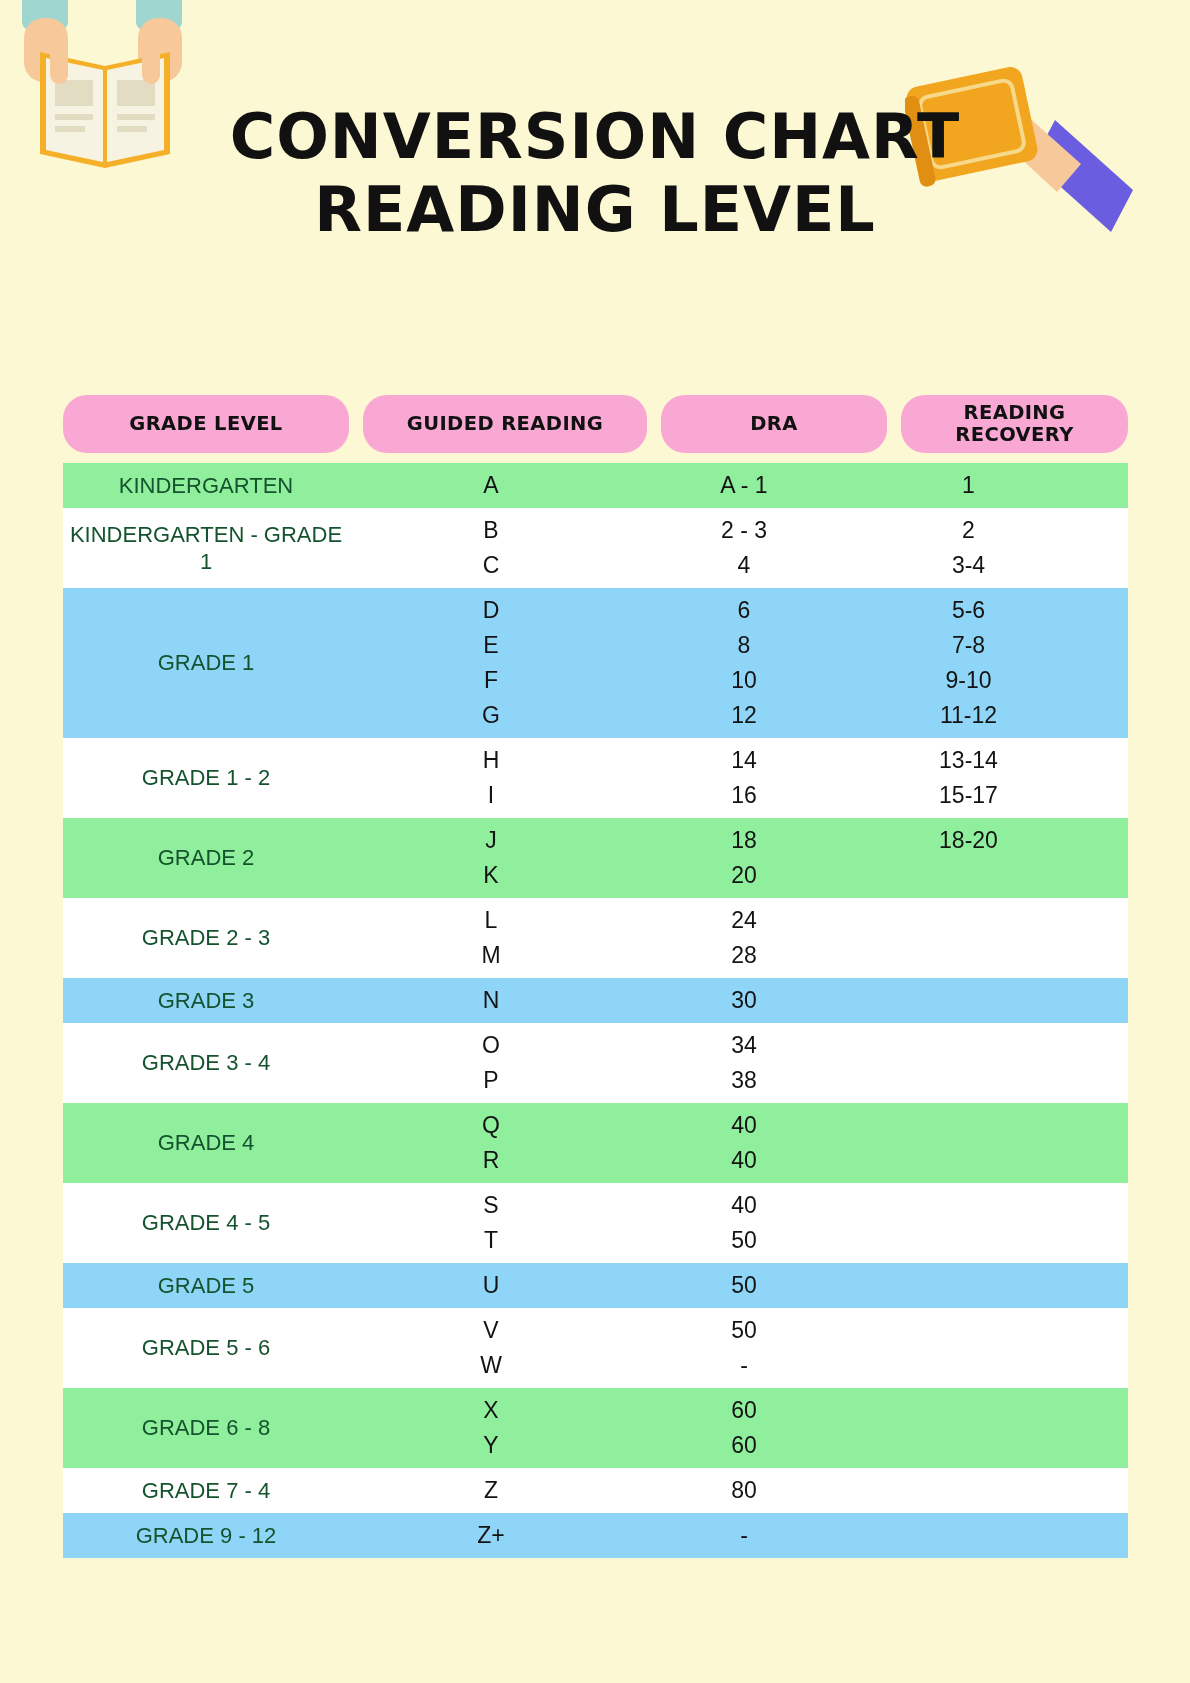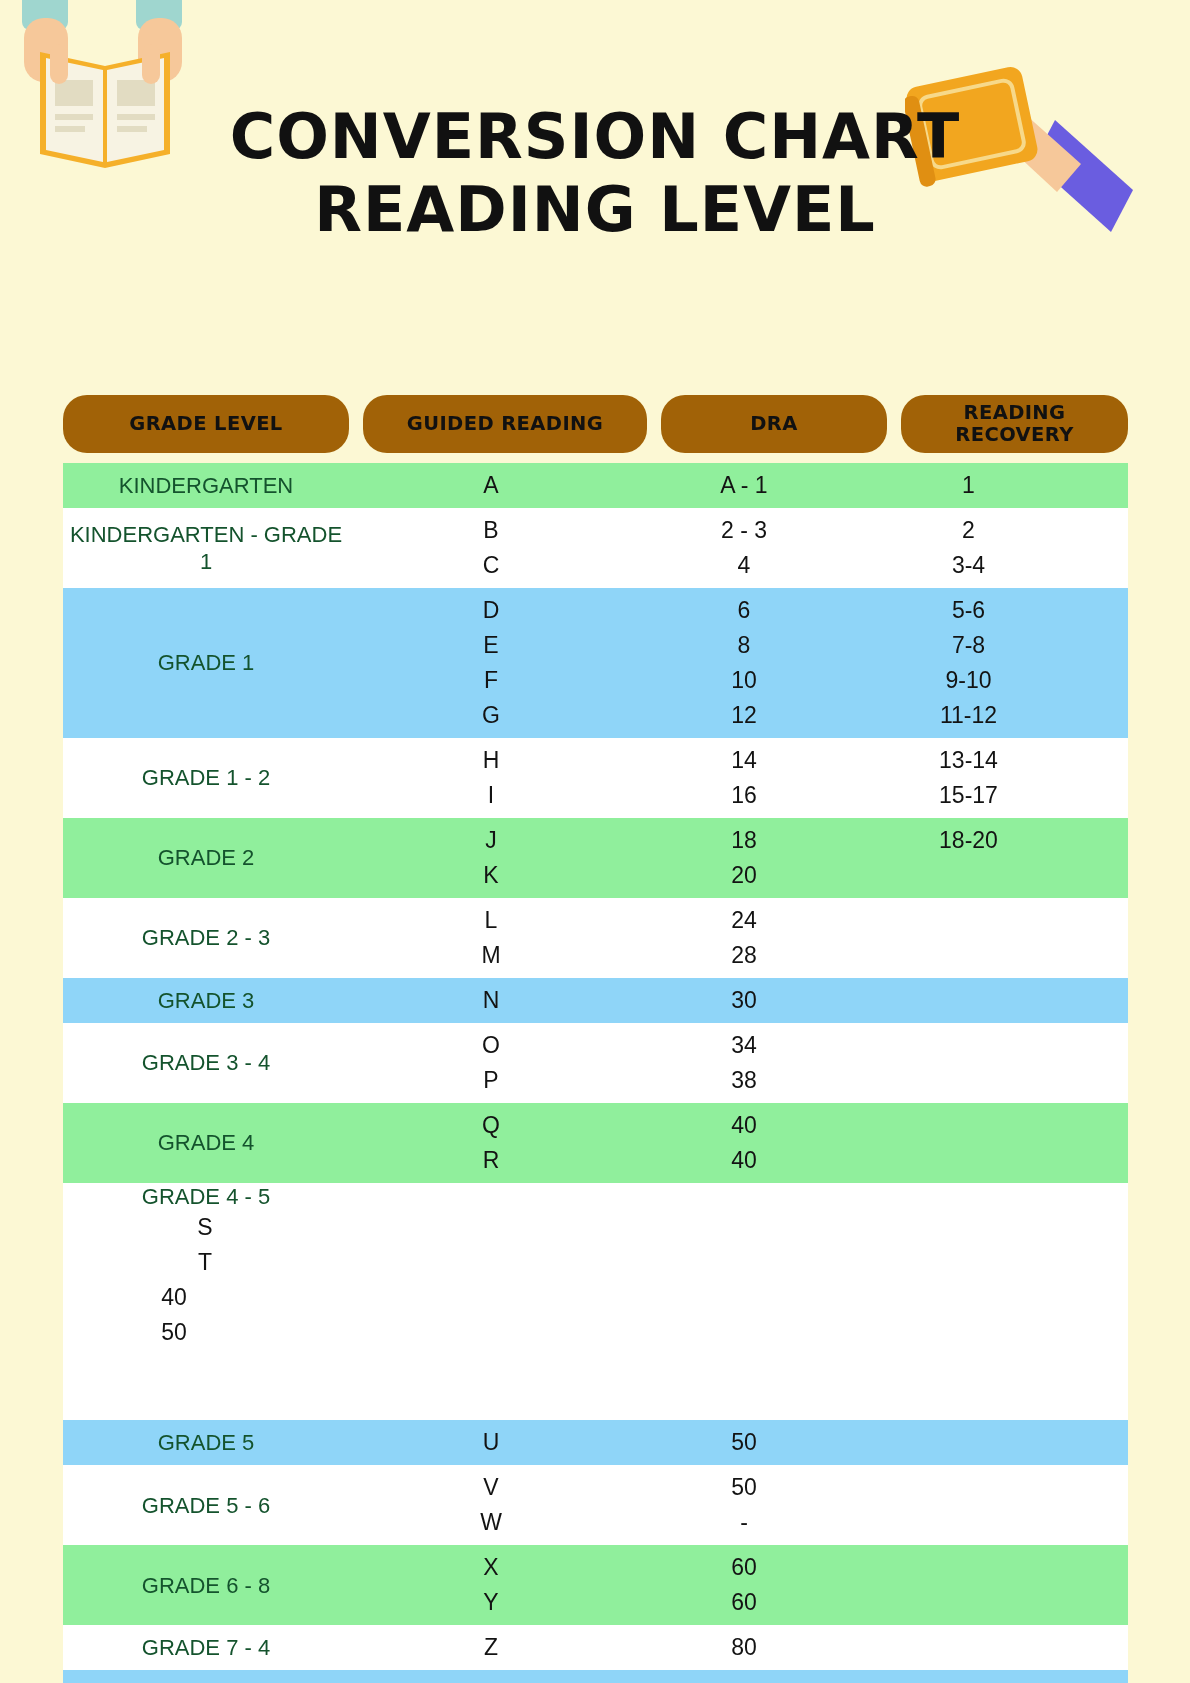--- a/index.html
+++ b/index.html
@@ -44,21 +44,21 @@
     left: 63px;
     width: 1065px;
   }
 
   .head-row {
     display: flex;
     gap: 14px;
     margin-bottom: 10px;
   }
   .head-cell {
-    background: #a16207;
+    background: #f9a8d4;
     border-radius: 24px;
     height: 58px;
     display: flex;
     align-items: center;
     justify-content: center;
     text-align: center;
     font-family: "DejaVu Sans", sans-serif;
     font-weight: 700;
     font-size: 19.5px;
     color: #111;
@@ -309,21 +309,21 @@
         </div>
         <div class="col-dra">
           <div class="cellline">40</div>
           <div class="cellline">40</div>
         </div>
         <div class="col-rr">
           <div class="cellline"></div>
           <div class="cellline"></div>
         </div>
       </div>
-      <div class="band white" style="min-height: 80px; flex-direction: column;">
+      <div class="band white" style="min-height: 80px;">
         <div class="col-grade">
           <div class="grade-label">GRADE 4 - 5</div>
         </div>
         <div class="col-gr">
           <div class="cellline">S</div>
           <div class="cellline">T</div>
         </div>
         <div class="col-dra">
           <div class="cellline">40</div>
           <div class="cellline">50</div>

